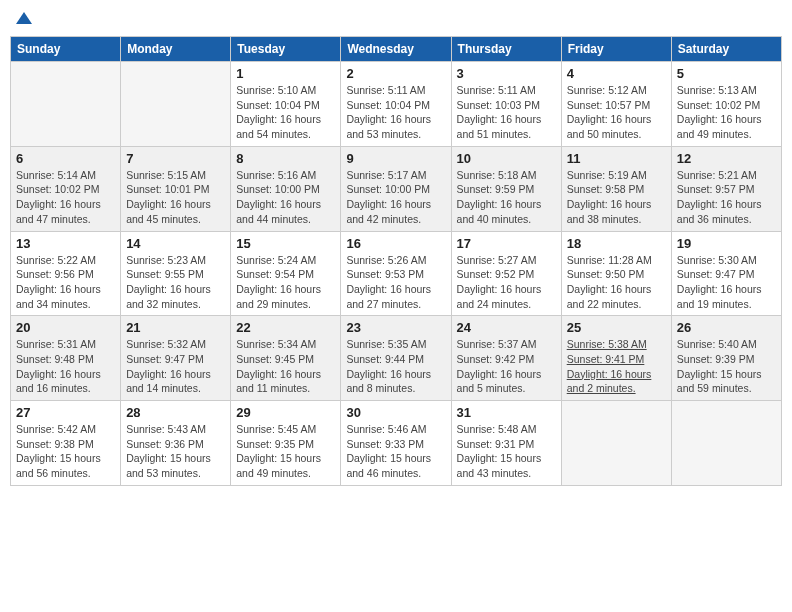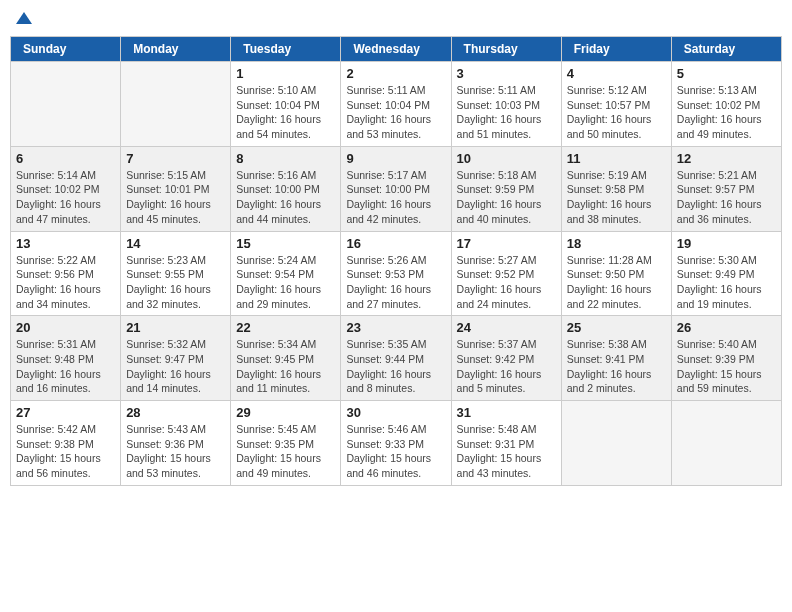--- a/index.html
+++ b/index.html
@@ -51,21 +51,21 @@
     }
     .calendar {
       width: 100%;
       border-collapse: collapse;
       font-size: 11px;
     }
     .calendar th {
       background: #1a5fa8;
       color: #fff;
       text-align: left;
-      padding: 5px 12px;
+      padding: 5px 6px;
       font-size: 12px;
       font-weight: bold;
       border: 1px solid #ccc;
     }
     .calendar td {
       vertical-align: top;
       border: 1px solid #ccc;
       padding: 4px 5px;
       width: 110px;
       min-height: 80px;
@@ -255,21 +255,21 @@
         <td>
           <span class="day-number">18</span>
           <div class="day-info" style="white-space: pre-line;">Sunrise: 11:28 AM
 Sunset: 9:50 PM
 Daylight: 16 hours
 and 22 minutes.</div>
         </td>
         <td>
           <span class="day-number">19</span>
           <div class="day-info" style="white-space: pre-line;">Sunrise: 5:30 AM
-Sunset: 9:49 PM
+Sunset: 9:47 PM
 Daylight: 16 hours
 and 19 minutes.</div>
         </td>
       </tr>
       <tr class="row-shaded">
         <td>
           <span class="day-number">20</span>
           <div class="day-info" style="white-space: pre-line;">Sunrise: 5:31 AM
 Sunset: 9:48 PM
 Daylight: 16 hours
@@ -298,21 +298,21 @@
         </td>
         <td>
           <span class="day-number">24</span>
           <div class="day-info" style="white-space: pre-line;">Sunrise: 5:37 AM
 Sunset: 9:42 PM
 Daylight: 16 hours
 and 5 minutes.</div>
         </td>
         <td>
           <span class="day-number">25</span>
-          <div class="day-info" style="white-space: pre-line;">Sunrise: 5:38 AM
+          <div class="day-info" style="white-space: pre-line; text-decoration: underline;">Sunrise: 5:38 AM
 Sunset: 9:41 PM
 Daylight: 16 hours
 and 2 minutes.</div>
         </td>
         <td>
           <span class="day-number">26</span>
           <div class="day-info" style="white-space: pre-line;">Sunrise: 5:40 AM
 Sunset: 9:39 PM
 Daylight: 15 hours
 and 59 minutes.</div>

